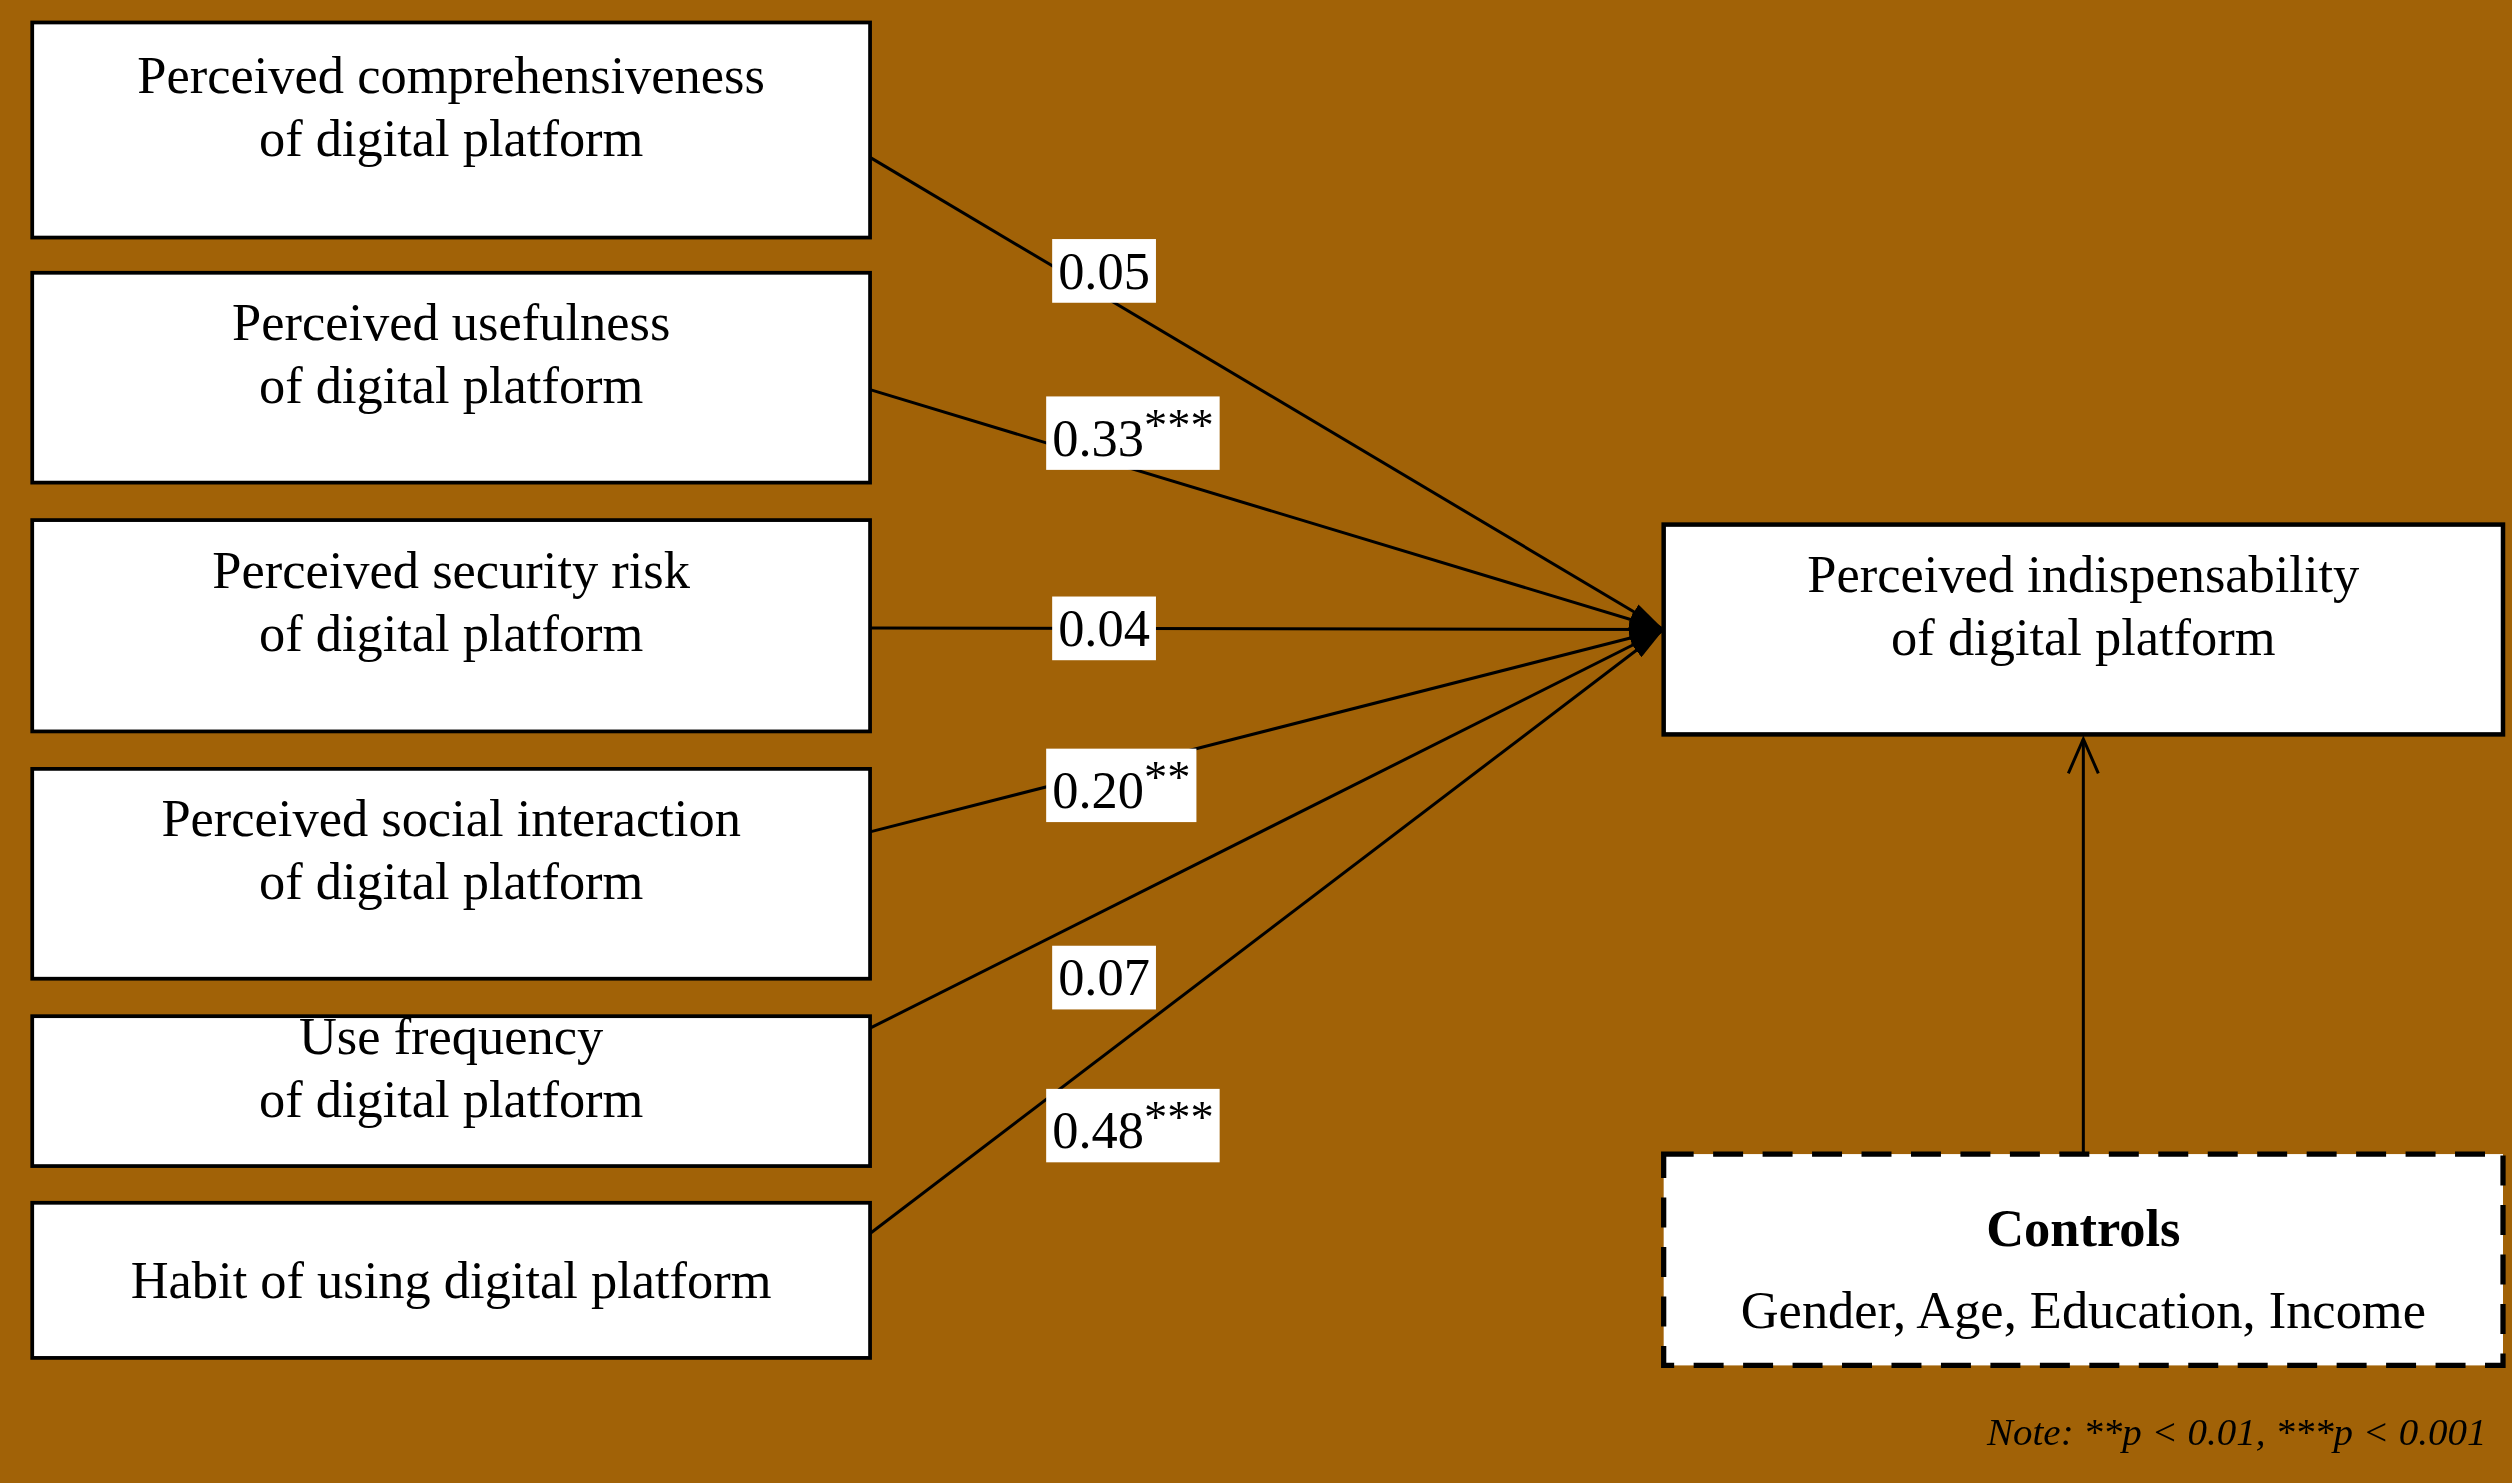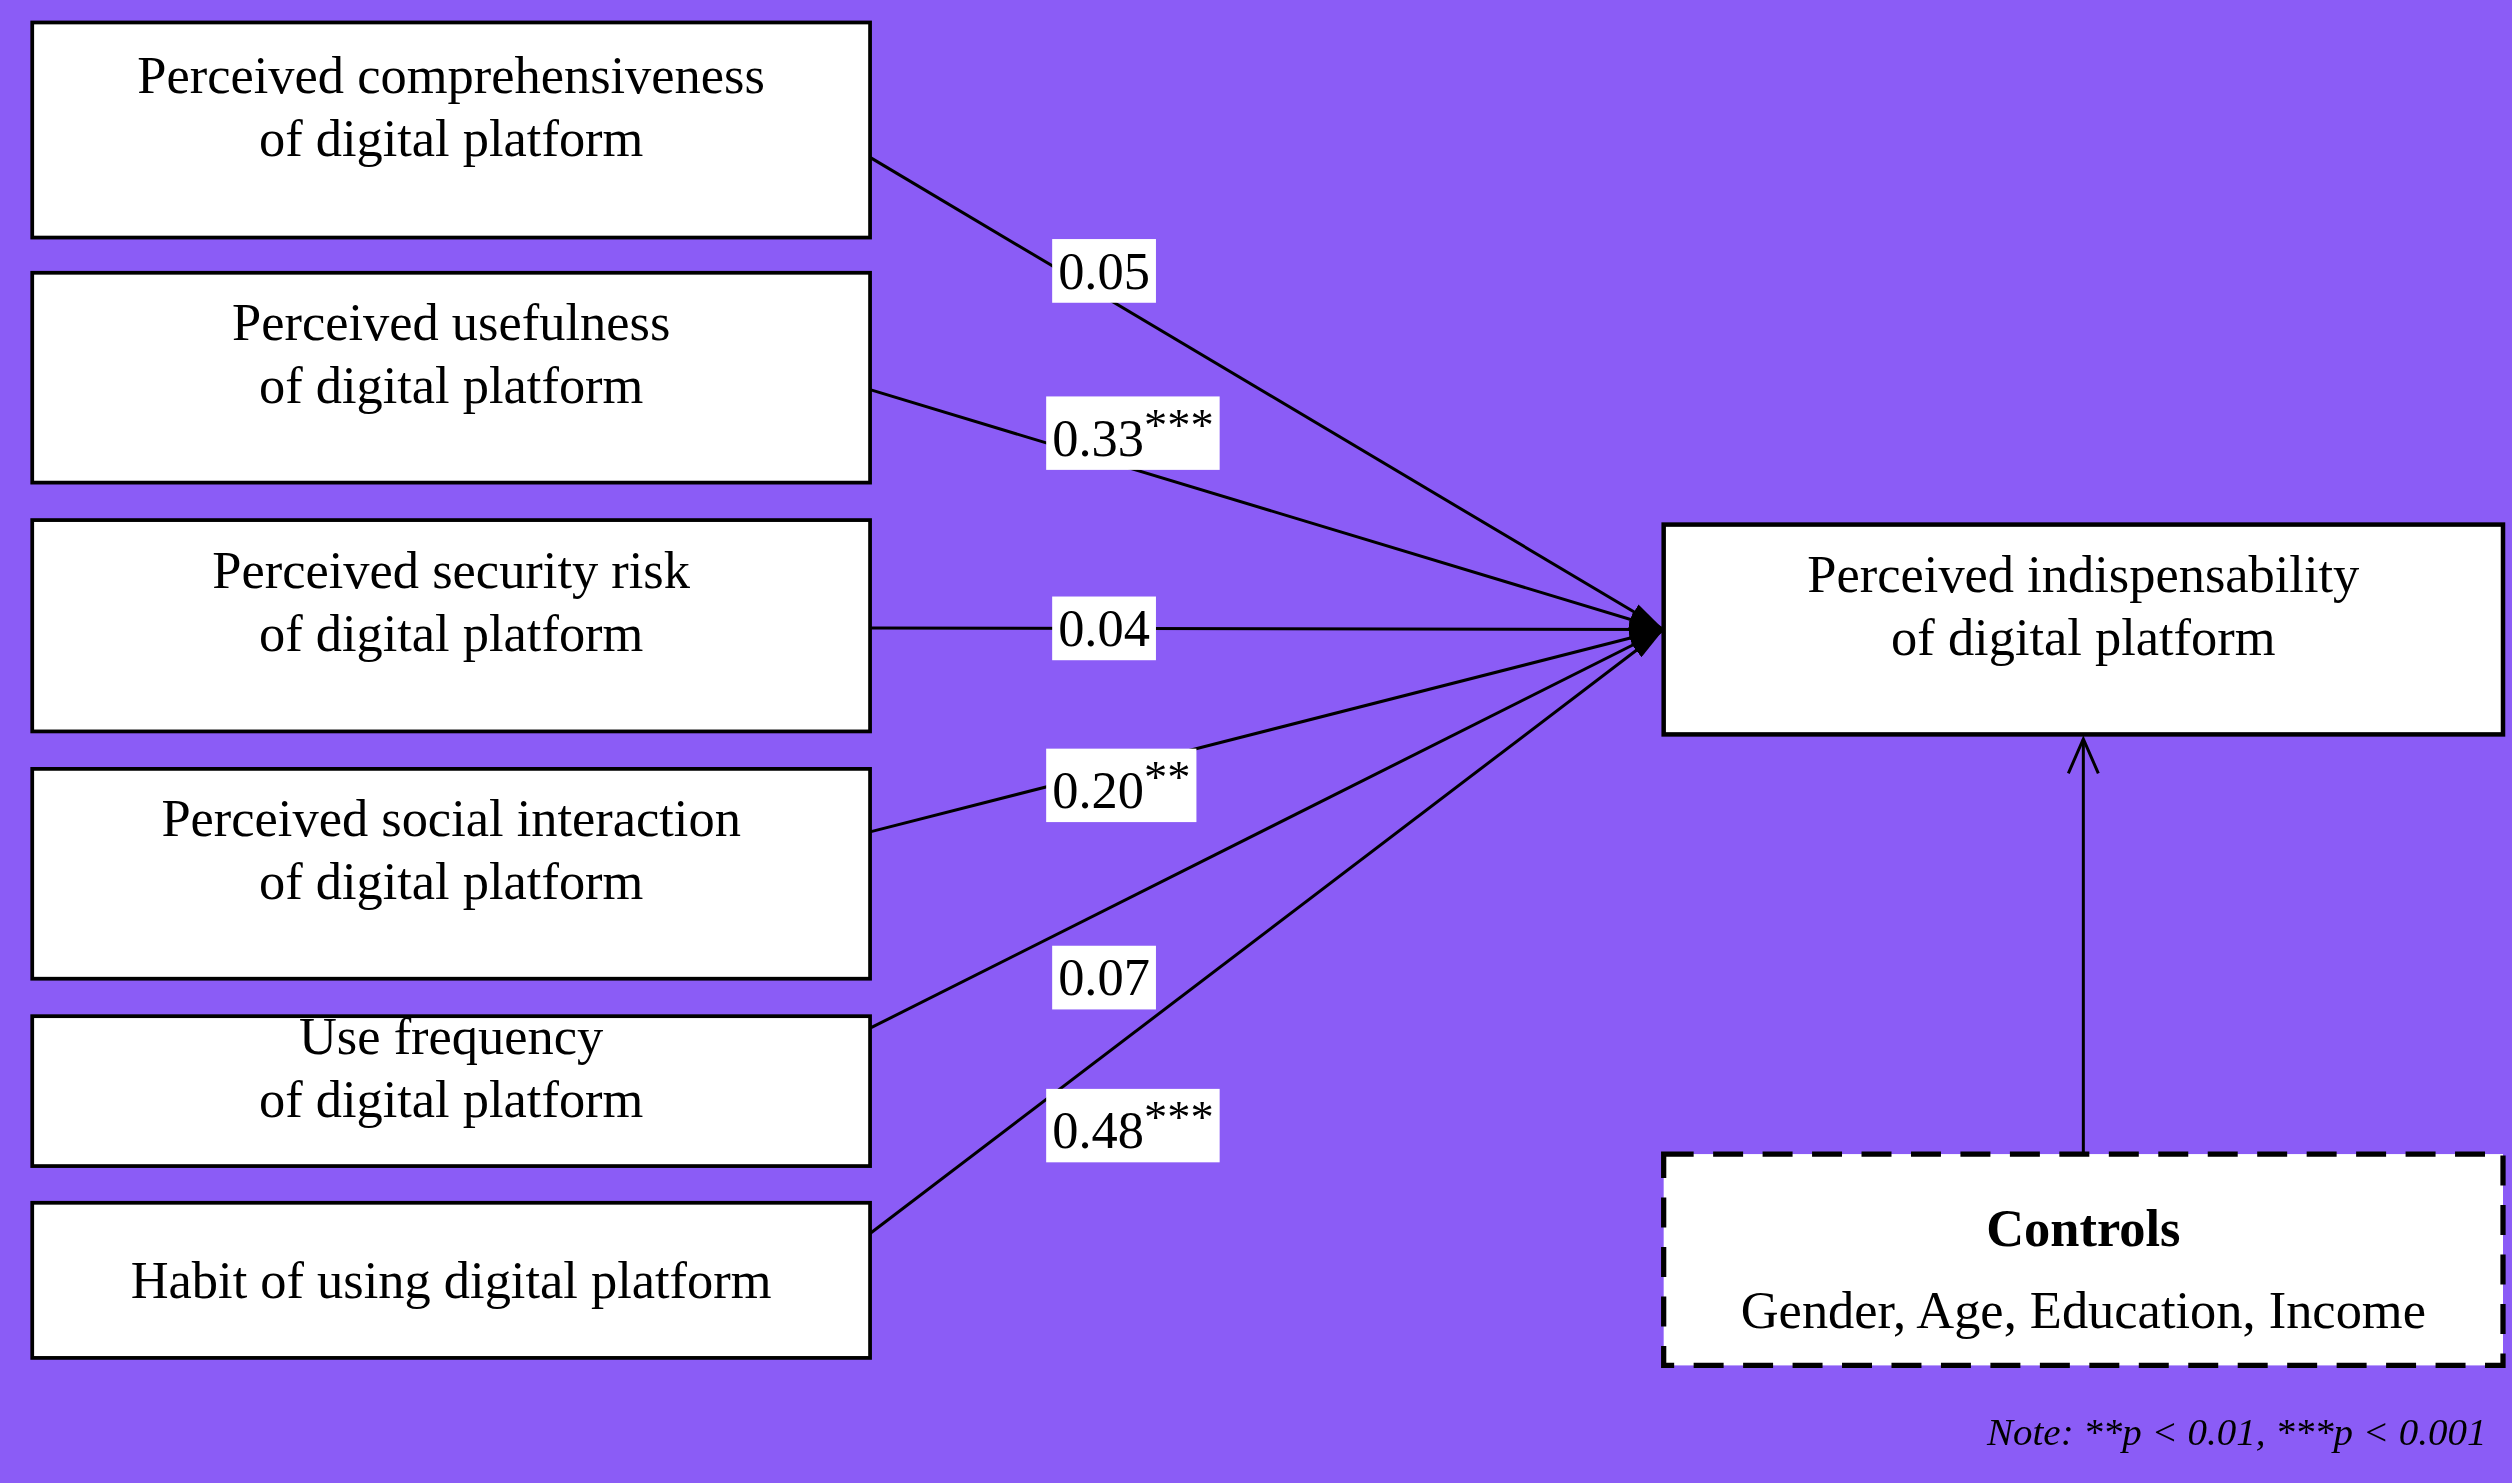--- a/index.html
+++ b/index.html
@@ -2,21 +2,21 @@
 <html style="font-size:12px"><head>
 <meta charset="utf-8">
 <style>
   html, body {
     margin: 0;
     padding: 0;
     background: #ffffff;
   }
   .page {
     width: 100%;
-    background: #8b5cf6;
+    background: #a16207;
   }
   svg {
     display: block;
     width: 100%;
     height: auto;
   }
   text {
     fill: #000000;
     font-family: "Liberation Serif", "DejaVu Serif", serif;
   }

